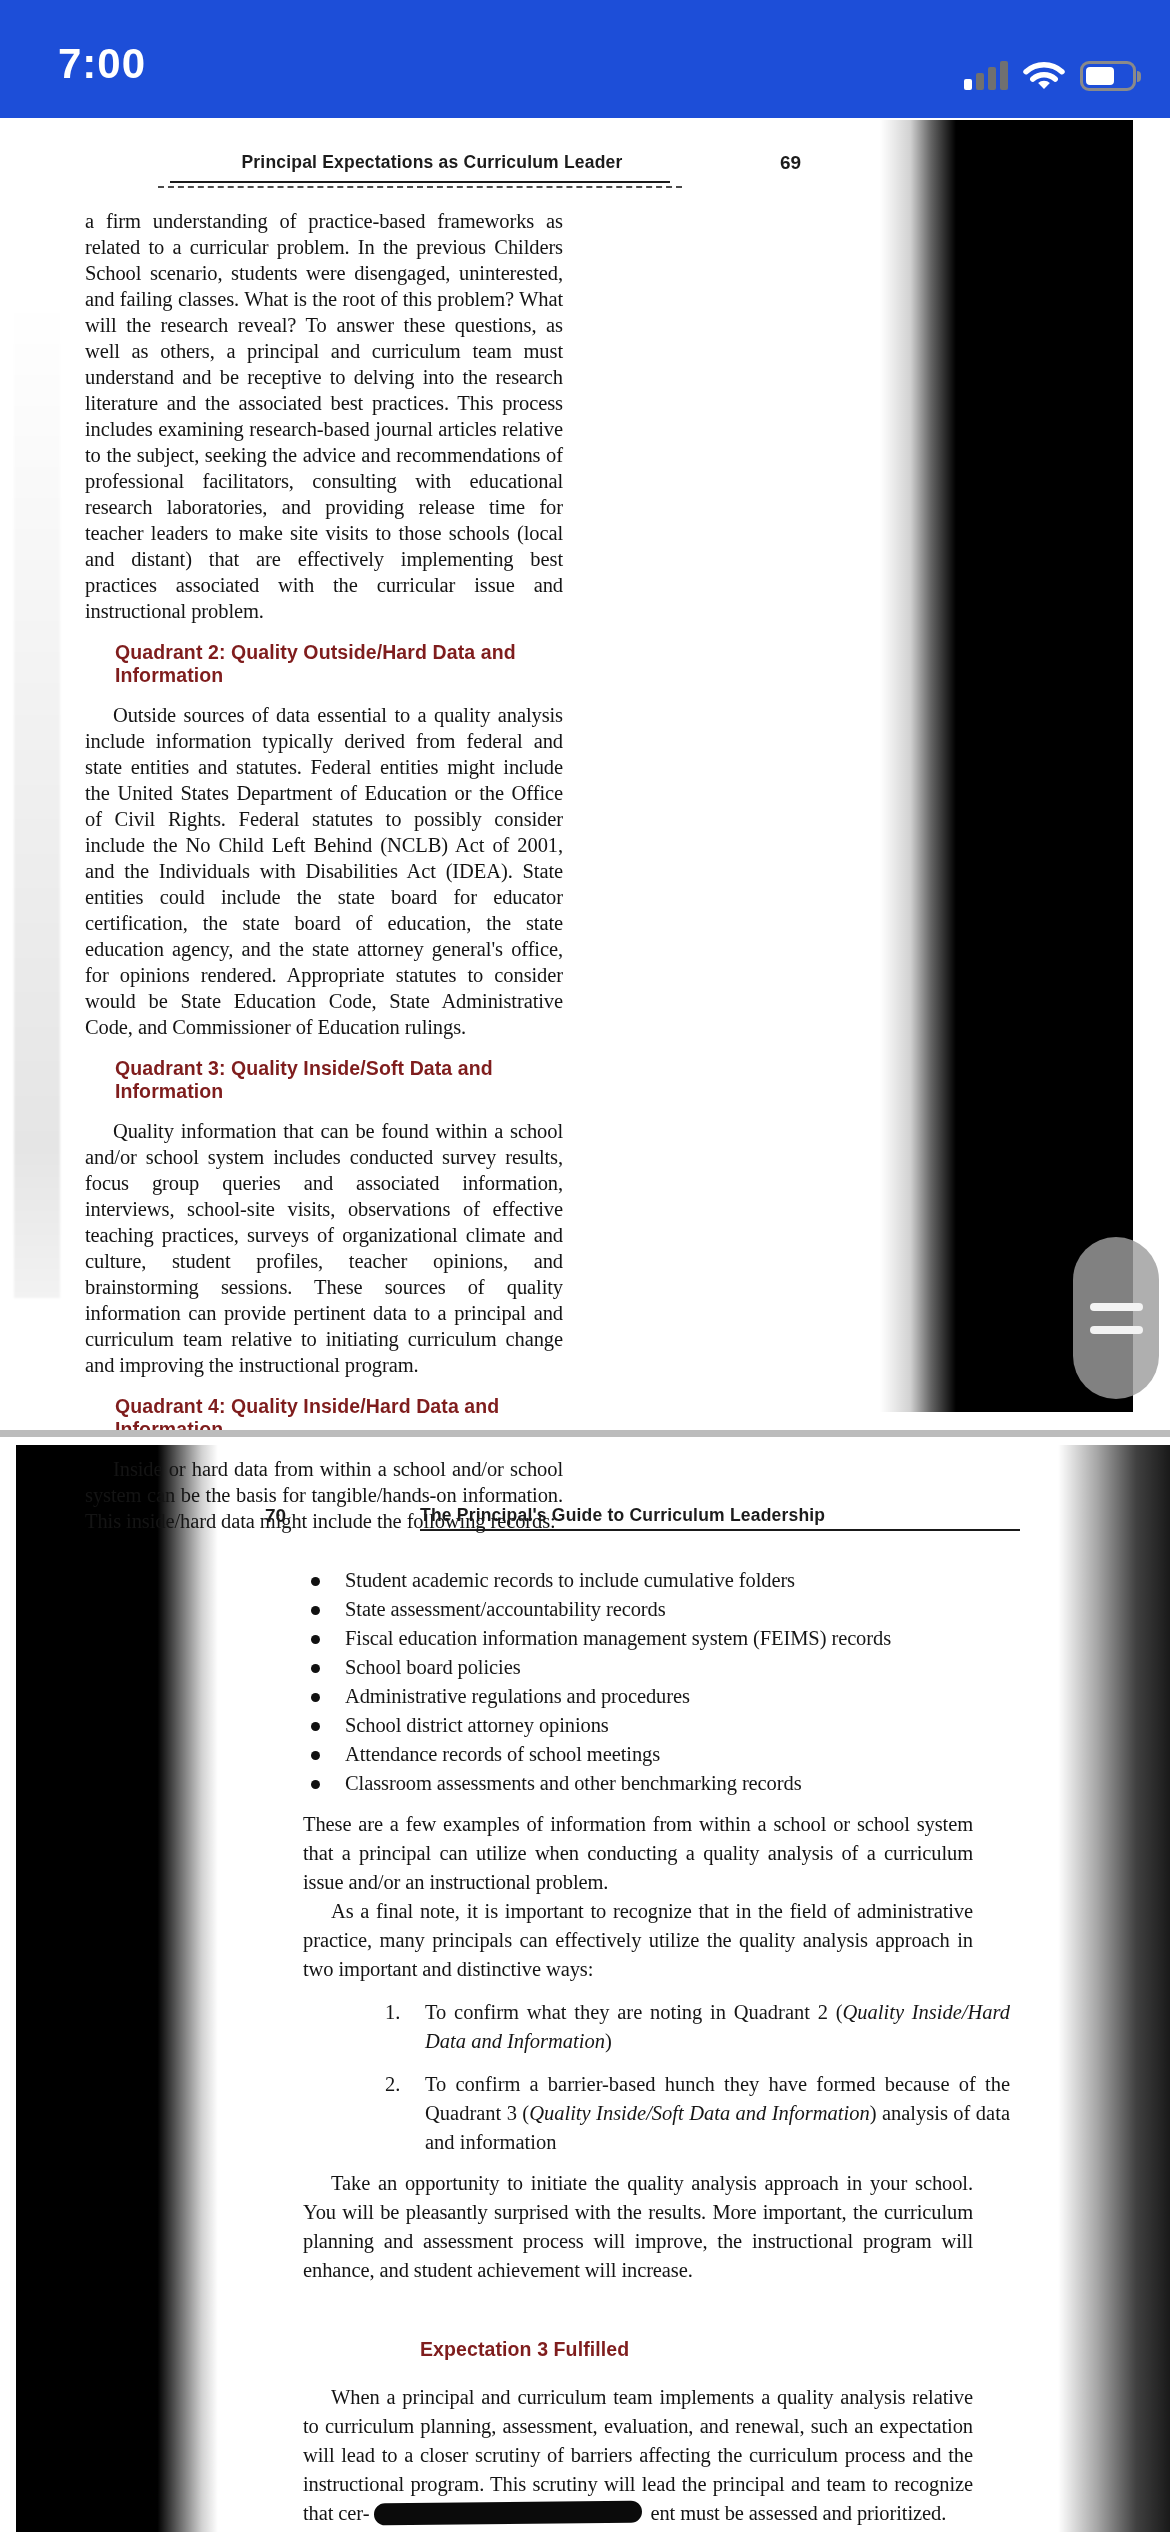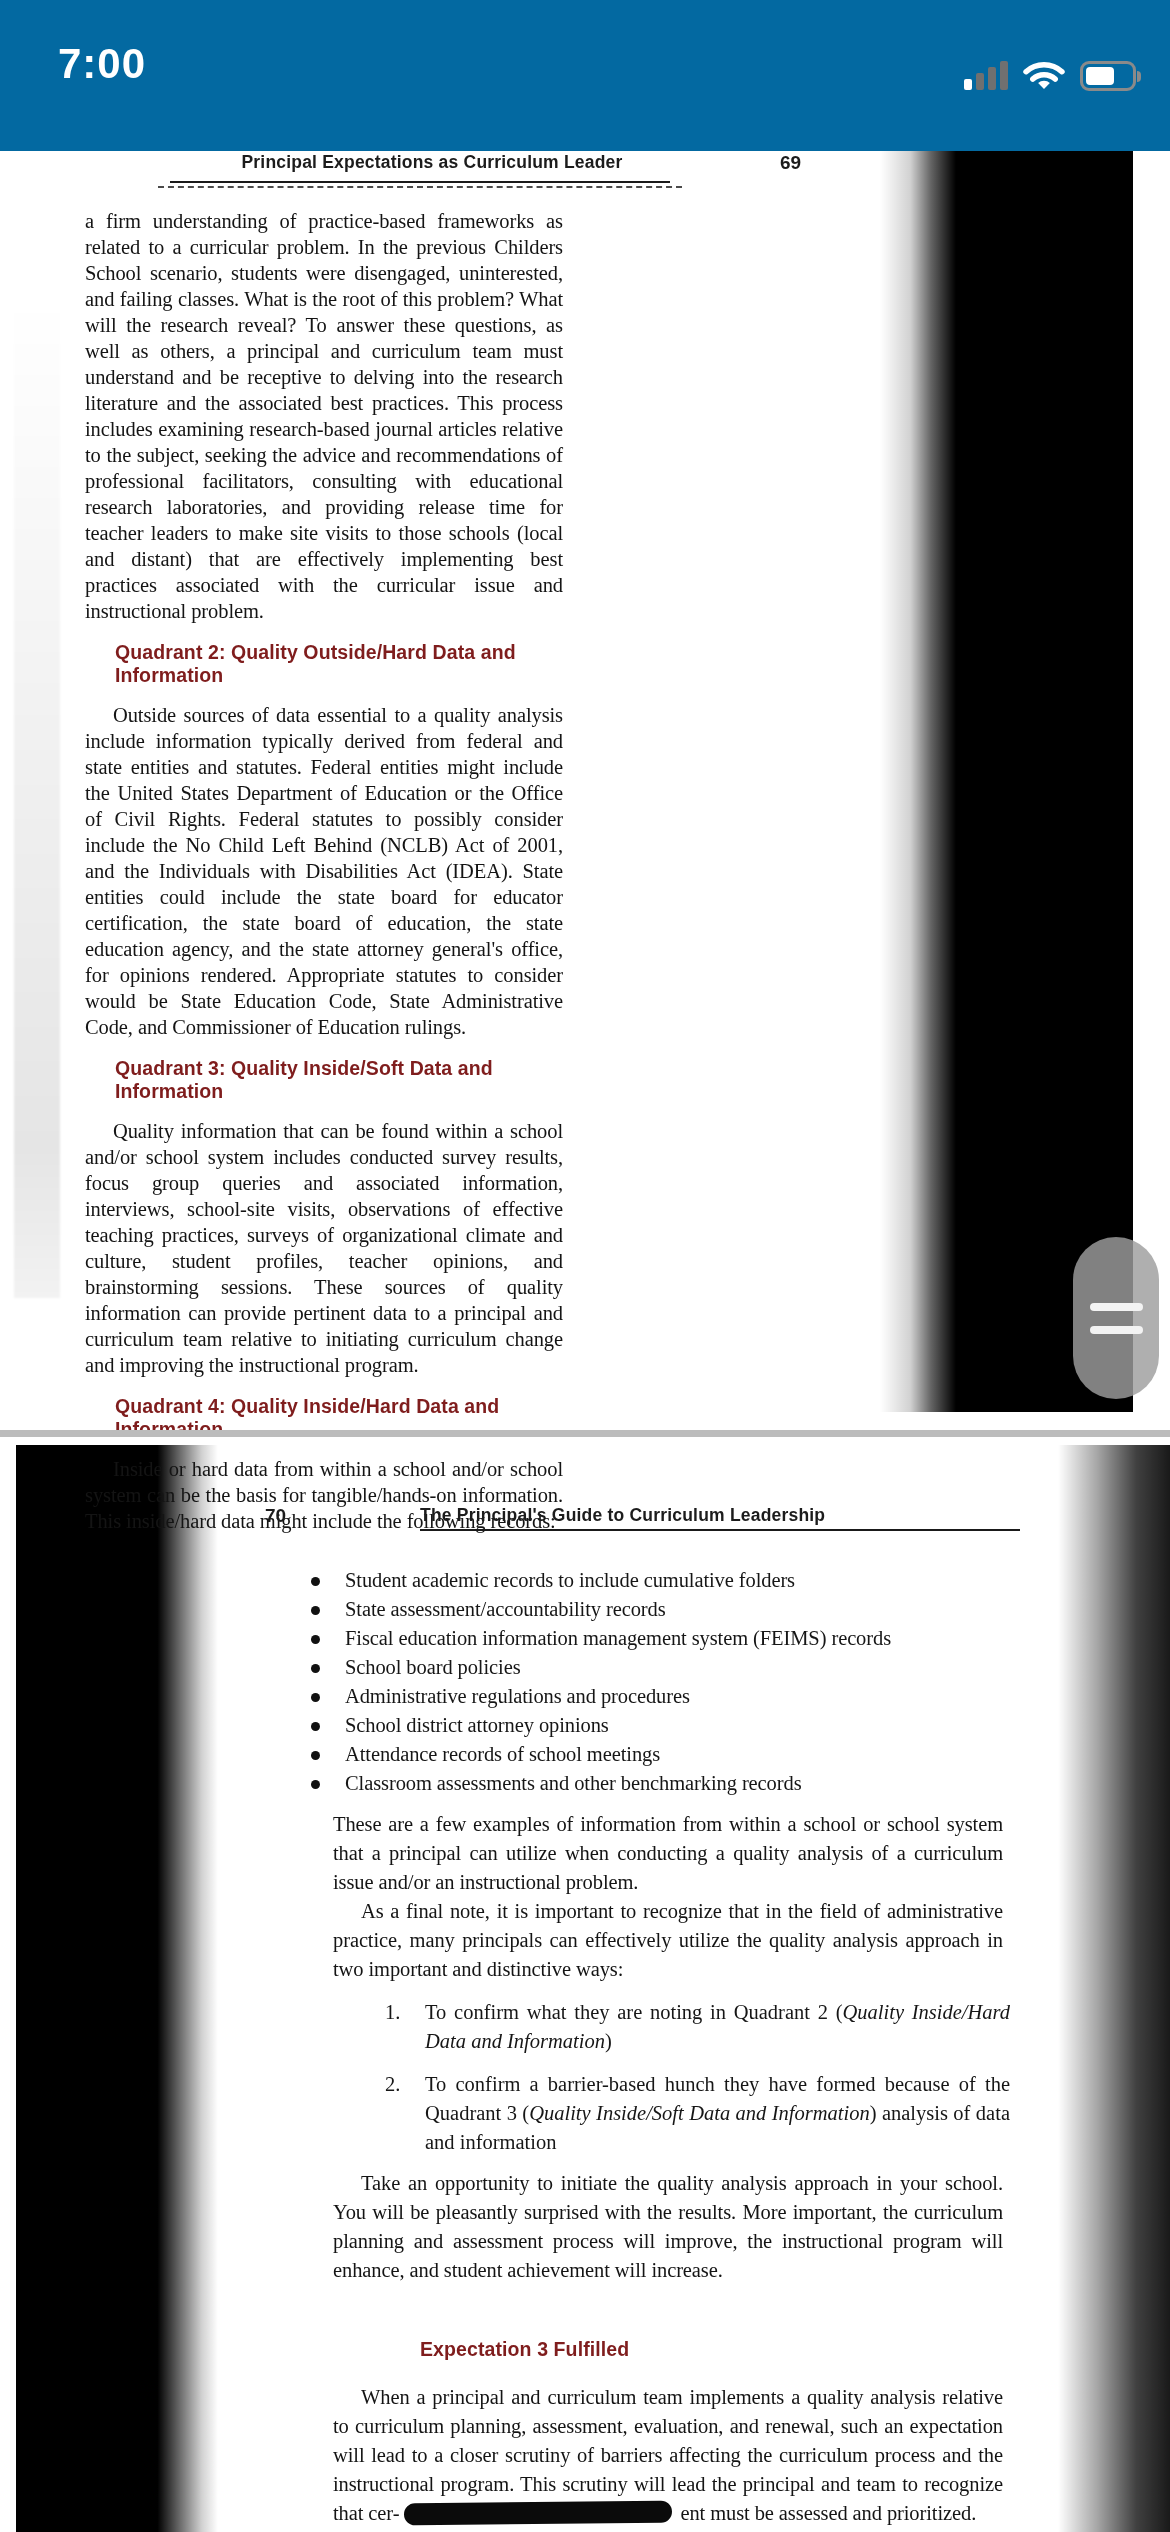--- a/index.html
+++ b/index.html
@@ -4,22 +4,22 @@
 <style>
   * { margin:0; padding:0; box-sizing:border-box; }
   html,body { width:1170px; height:2532px; }
   body {
     position:relative; overflow:hidden; background:#ffffff;
     font-family:"Liberation Serif", serif; color:#161616;
   }
 
   
   #status-bar {
-    position:absolute; top:0; left:0; width:1170px; height:151px;
-    background:#0369a1; z-index:50;
+    position:absolute; top:0; left:0; width:1170px; height:118px;
+    background:#1d4ed8; z-index:50;
   }
   .time {
     position:absolute; left:58px; top:40px;
     font-family:"Liberation Sans", sans-serif; font-weight:bold;
     font-size:42px; color:#ffffff; letter-spacing:1px;
   }
   .sb-icons { position:absolute; right:28px; top:52px; height:40px; display:flex; align-items:flex-end; gap:14px; }
   .signal { display:flex; align-items:flex-end; gap:4px; height:32px; padding-bottom:2px; }
   .signal .bar { width:8px; border-radius:2px; background:#707070; }
   .signal .b1 { height:11px; background:#ffffff; }
@@ -108,21 +108,21 @@
   .p70-header { position:relative; height:34px; }
   .p70-num { position:absolute; left:0; top:0; }
   .p70-title-wrap { position:absolute; left:155px; top:0; width:600px; text-align:left; padding-bottom:3px; border-bottom:2px solid #1a1a1a; }
   .bullet-list { list-style:none; margin-top:27px; }
   .bullet-list li { position:relative; padding-left:80px; width:665px; text-align:justify; font-size:20.5px; line-height:29px; letter-spacing:-0.1px; }
   .bullet-list li::before {
     content:""; position:absolute; left:46px; top:11px;
     width:9px; height:9px; border-radius:50%; background:#111;
   }
   .p70-paras { margin-top:12px; }
-  .p70-paras p { margin-left:68px; width:670px; }
+  .p70-paras p { margin-left:38px; width:670px; }
   .num-list { list-style:none; margin:14px 0 10px 0; }
   .num-list li { position:relative; margin-top:14px; padding-left:160px; width:745px; text-align:justify; font-size:20.5px; line-height:29px; }
   .num-list .n { position:absolute; left:120px; top:0; }
   .em { font-style:italic; }
   .p70-sechead { margin:53px 0 22px 155px; }
   .redaction {
     display:inline-block; width:268px; height:22px; border-radius:11px;
     background:#0b0b0b; vertical-align:-4px; transform:rotate(-0.6deg); margin-right:8px;
   }
 </style>

